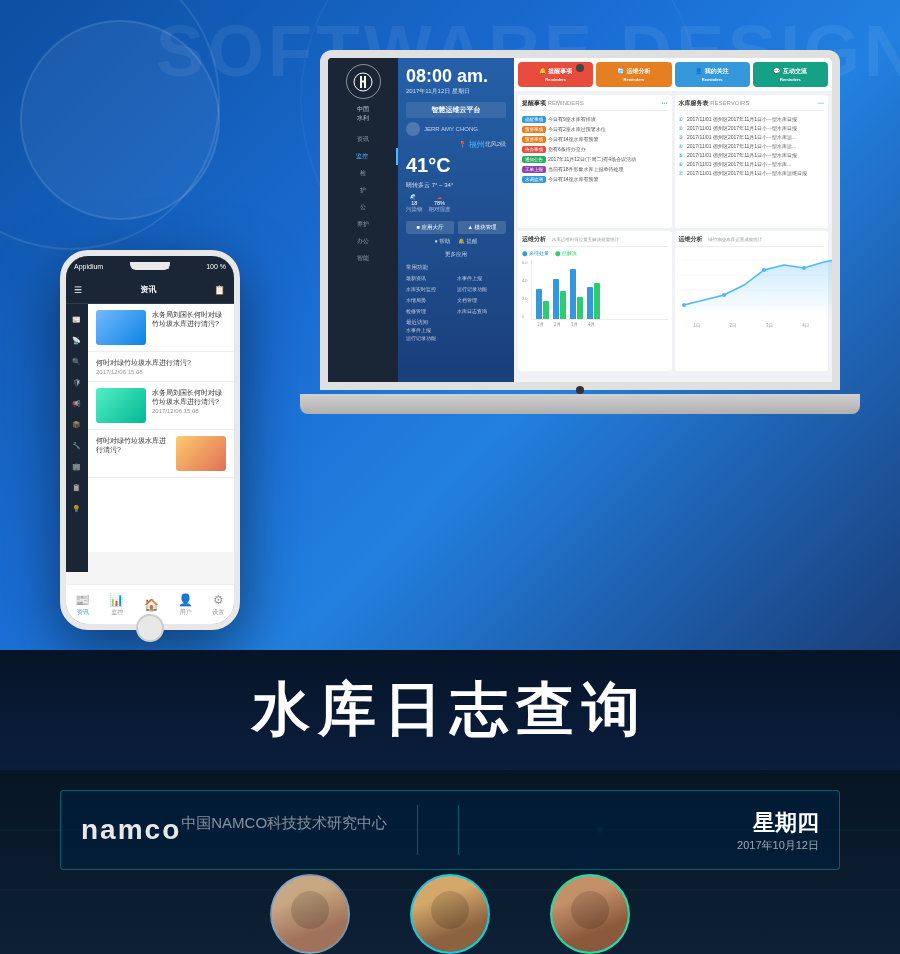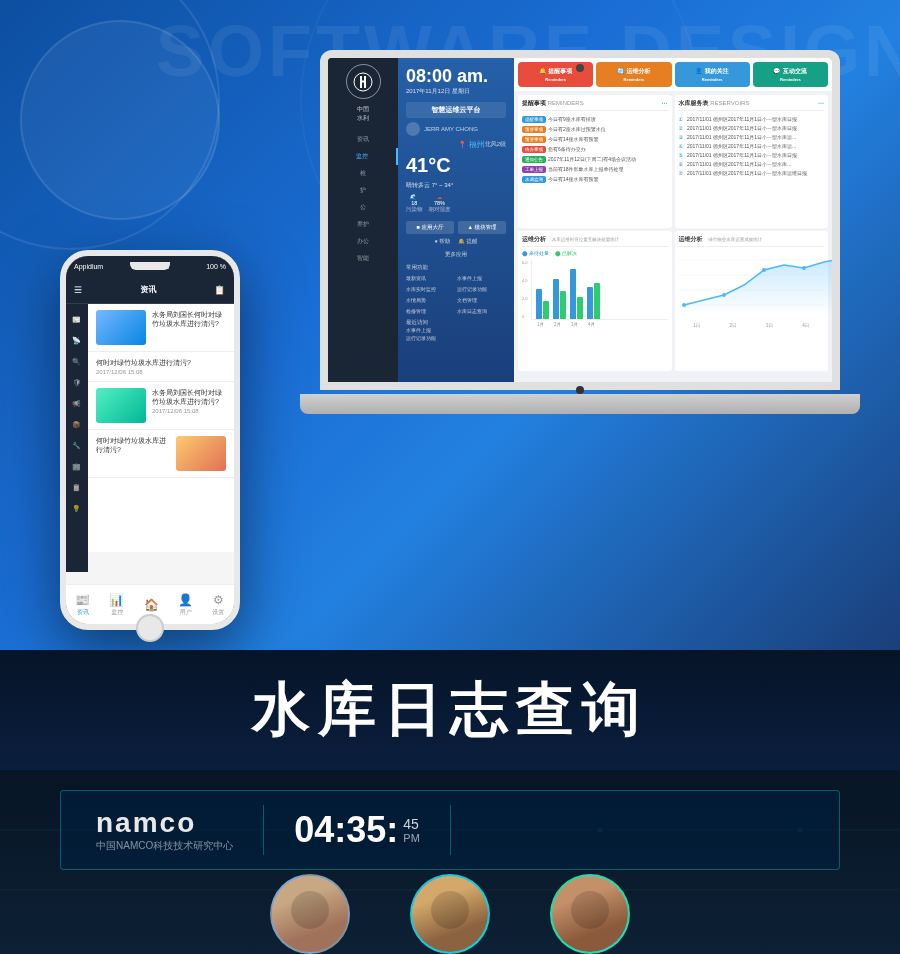--- a/index.html
+++ b/index.html
@@ -345,31 +345,30 @@
       background: rgba(0, 30, 60, 0.7);
       border: 1px solid rgba(0, 200, 180, 0.4);
       border-radius: 4px;
       display: flex;
       align-items: center;
       padding: 0 20px;
       gap: 20px;
     }
     .namco-logo-area {
       display: flex;
-      flex-direction: column;
-      margin-left: 15px;
+      flex-direction: row;
     }
     .namco-name {
       font-size: 28px;
       font-weight: 900;
       color: #e8e8e8;
       letter-spacing: 2px;
     }
     .namco-subtitle {
-      font-size: 10px;
+      font-size: 15px;
       color: rgba(255,255,255,0.5);
     }
     .namco-divider {
       width: 1px;
       height: 50px;
       background: rgba(0, 200, 180, 0.4);
       margin: 0 10px;
     }
     .namco-time-area {
       display: flex;
@@ -869,32 +868,27 @@
 
   <div class="namco-panel">
 
     <div class="namco-logo-area">
       <div class="namco-name">namco</div>
       <div class="namco-subtitle">中国NAMCO科技技术研究中心</div>
     </div>
 
     <div class="namco-divider"></div>
 
-    <div class="namco-time-area">
-      <div class="namco-time">
-        <span>04:35:</span>
-      </div>
-      <div class="namco-time-sub">
-        <span style="font-size:14px; color:rgba(255,255,255,0.8);">45</span>
-        <span style="font-size:11px; color:rgba(255,255,255,0.6);">PM</span>
-      </div>
+
+    <div class="namco-divider"></div>
+
+    <div class="namco-day-area">
+      <div class="namco-weekday">星期四</div>
+      <div class="namco-date">2017年10月12日</div>
     </div>
-
-    <div class="namco-divider"></div>
-
   </div>
 
   <div class="face-avatars">
     <div class="face-avatar avatar-1">
 
       <div style="width:100%; height:100%; background: linear-gradient(160deg, #c8a882 30%, #a0725a 70%); position:relative;">
         <div style="position:absolute; top:20%; left:50%; transform:translateX(-50%); width:50%; height:50%; background:rgba(0,0,0,0.15); border-radius:50%;"></div>
       </div>
     </div>
     <div class="face-avatar avatar-2">

